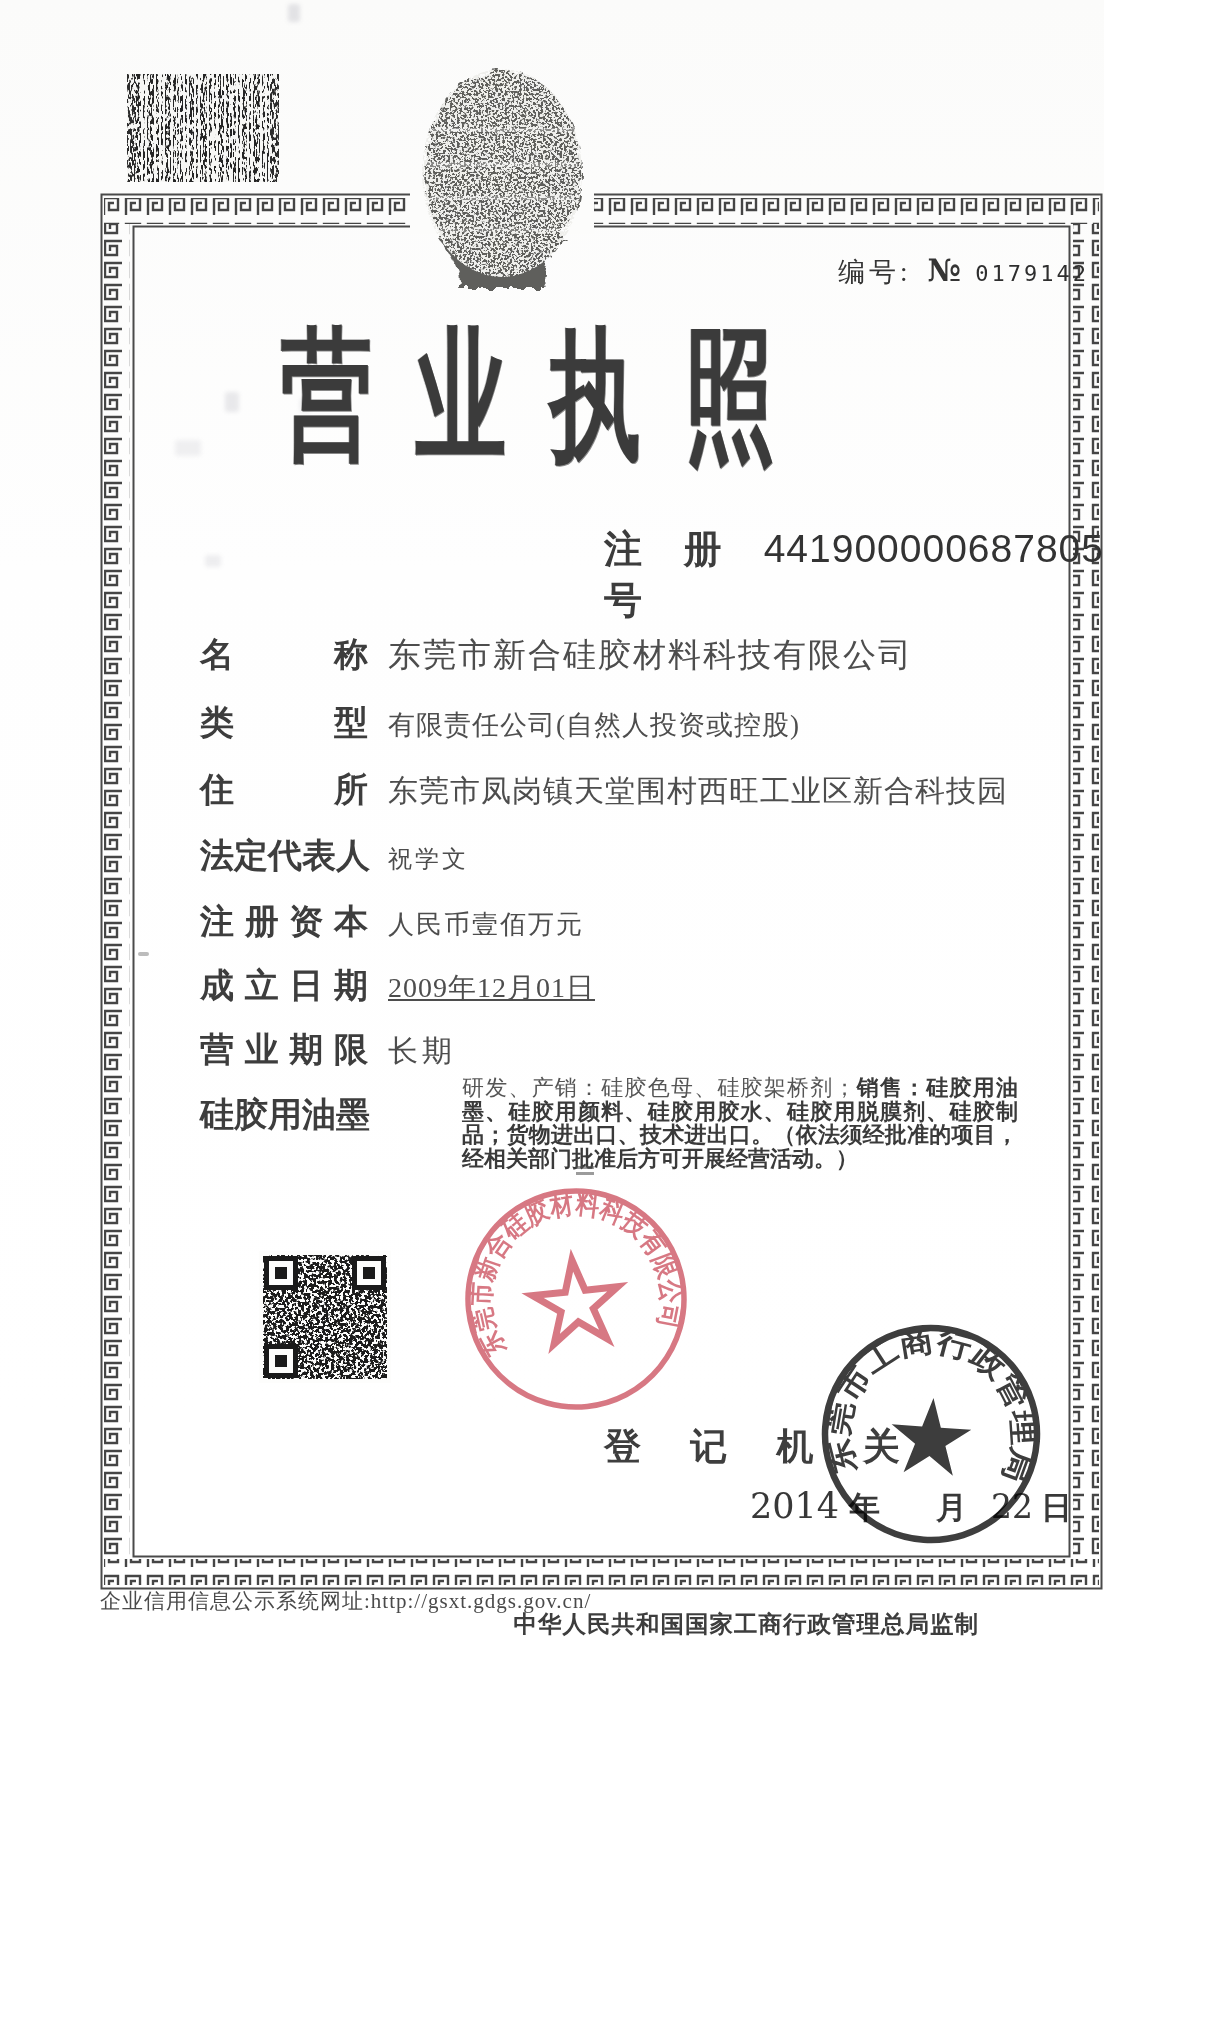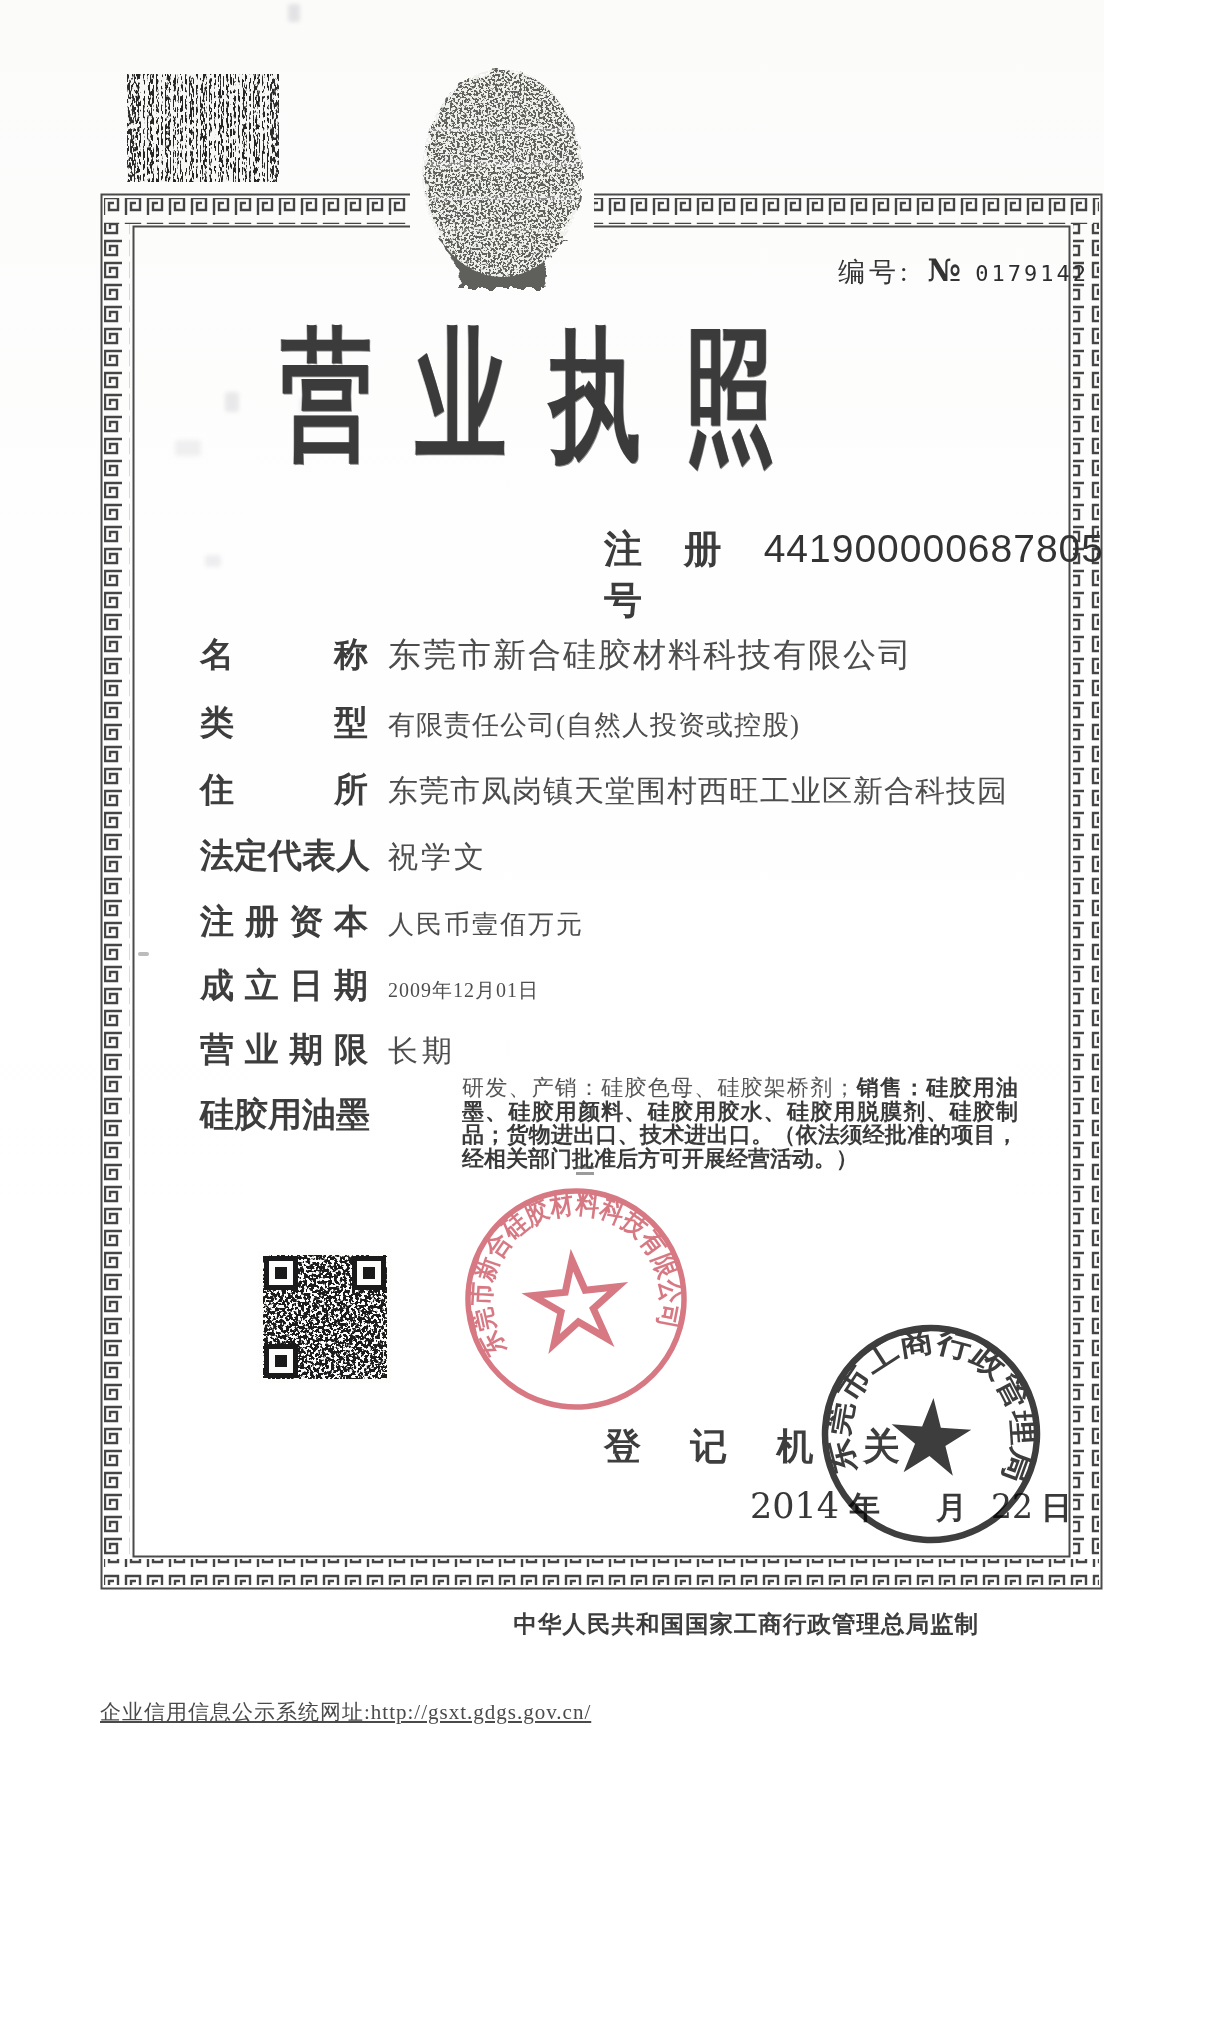--- a/index.html
+++ b/index.html
@@ -31,41 +31,41 @@
   .regno .num{font-size:39px;margin-left:22px;letter-spacing:1px;font-family:Liberation Sans, sans-serif;color:#333;}
 
   
   .row{position:absolute;left:200px;white-space:nowrap;z-index:2;}
   .flabel{display:inline-block;width:168px;text-align:justify;text-align-last:justify;
           font-size:34px;font-weight:700;color:#3d3d3d;vertical-align:baseline;margin-top:20px;}
   .fvalue{margin-left:20px;color:#4d4d4d;vertical-align:baseline;}
   .v-name{font-size:33px;letter-spacing:2px;}
   .v-type{font-size:27px;letter-spacing:1px;}
   .v-address{font-size:30px;letter-spacing:1px;}
-  .v-legal{font-size:30px;letter-spacing:3px;margin-top:44px;}
+  .v-legal{font-size:24px;letter-spacing:3px;margin-top:44px;}
   .v-capital{font-size:26px;letter-spacing:2px;}
-  .v-date{font-size:20px;letter-spacing:1px;}
+  .v-date{font-size:28px;letter-spacing:1px;text-decoration:underline;}
   .v-term{font-size:30px;letter-spacing:4px;}
 
   .scope{position:absolute;left:462px;top:1076px;width:556px;z-index:2;
          font-size:22px;line-height:23.5px;text-align:justify;color:#555;font-family:Liberation Serif, serif;}
   .scope .strong{font-weight:700;color:#3a3a3a;}
 
   
   .registrar{position:absolute;left:604px;top:1422px;z-index:2;
              font-size:37px;font-weight:600;letter-spacing:20px;color:#3e3e3e;white-space:nowrap;}
   .dateline{position:absolute;left:750px;top:1486px;display:flex;align-items:baseline;z-index:3;color:#383838;white-space:nowrap;}
   .dateline .yr{font-size:35px;font-family:"DejaVu Serif",serif;}
   .dateline .u{font-size:31px;font-weight:600;margin-left:10px;}
   .dateline .u.month{margin-left:56px;}
   .dateline .day{font-size:33px;margin-left:24px;font-family:"DejaVu Serif",serif;}
   .dateline .u.dayu{margin-left:8px;}
 
   
-  .footer-left{position:absolute;left:100px;top:1698px;font-size:21px;letter-spacing:1px;color:#4a4a4a;z-index:2;text-decoration:underline;}
+  .footer-left{position:absolute;left:100px;top:1587px;font-size:21px;letter-spacing:1px;color:#4a4a4a;z-index:2;}
   .footer-right{position:absolute;right:125px;top:1608px;font-size:23.5px;font-weight:600;letter-spacing:1px;color:#3d3d3d;z-index:2;}
 
   
   .seal{position:absolute;mix-blend-mode:multiply;z-index:5;}
   .seal-red{left:456px;top:1179px;opacity:.82;transform:rotate(-6deg);}
   .seal-black{left:813px;top:1316px;opacity:.88;transform:rotate(4deg);}
 
   
   .barcode{position:absolute;left:127px;top:74px;z-index:2;}
   .emblem{position:absolute;left:410px;top:58px;z-index:3;}

